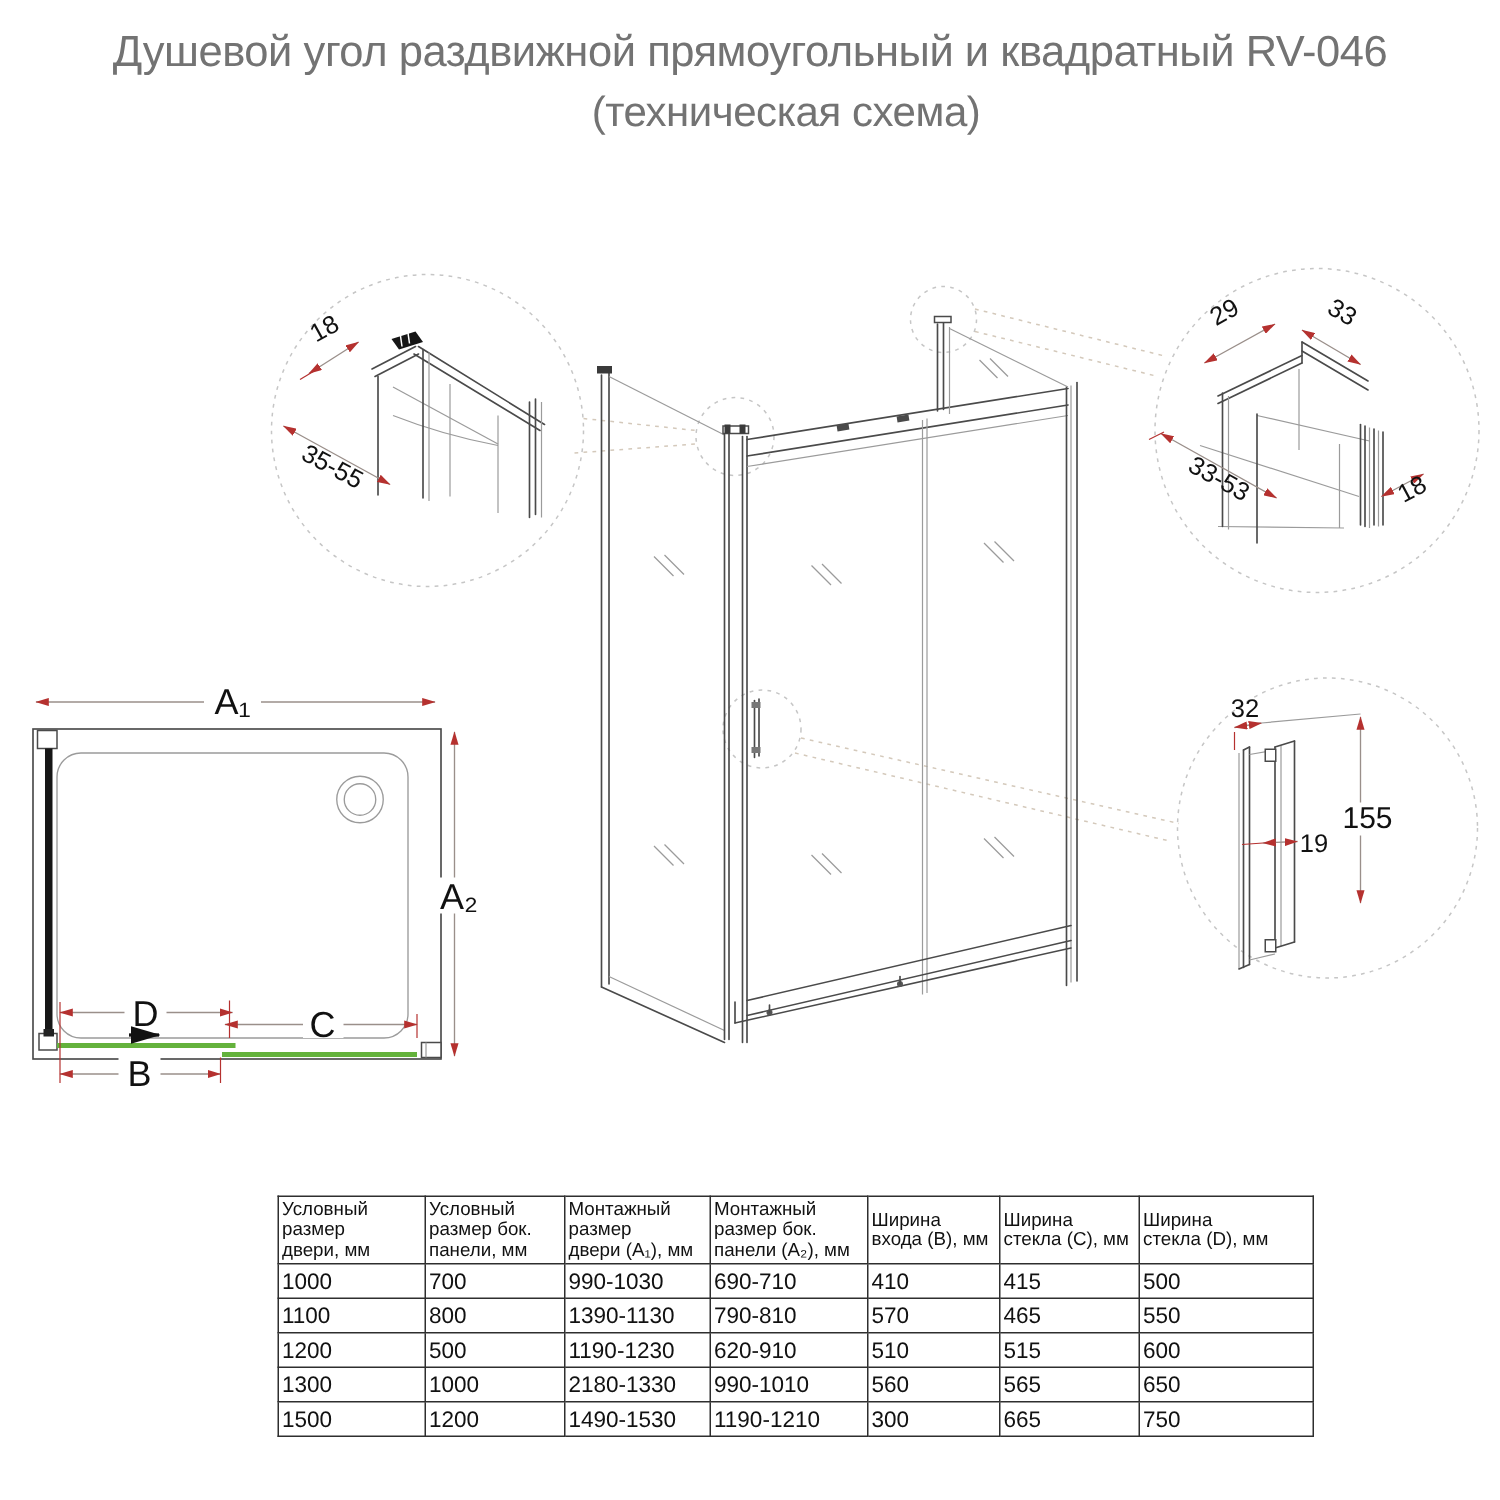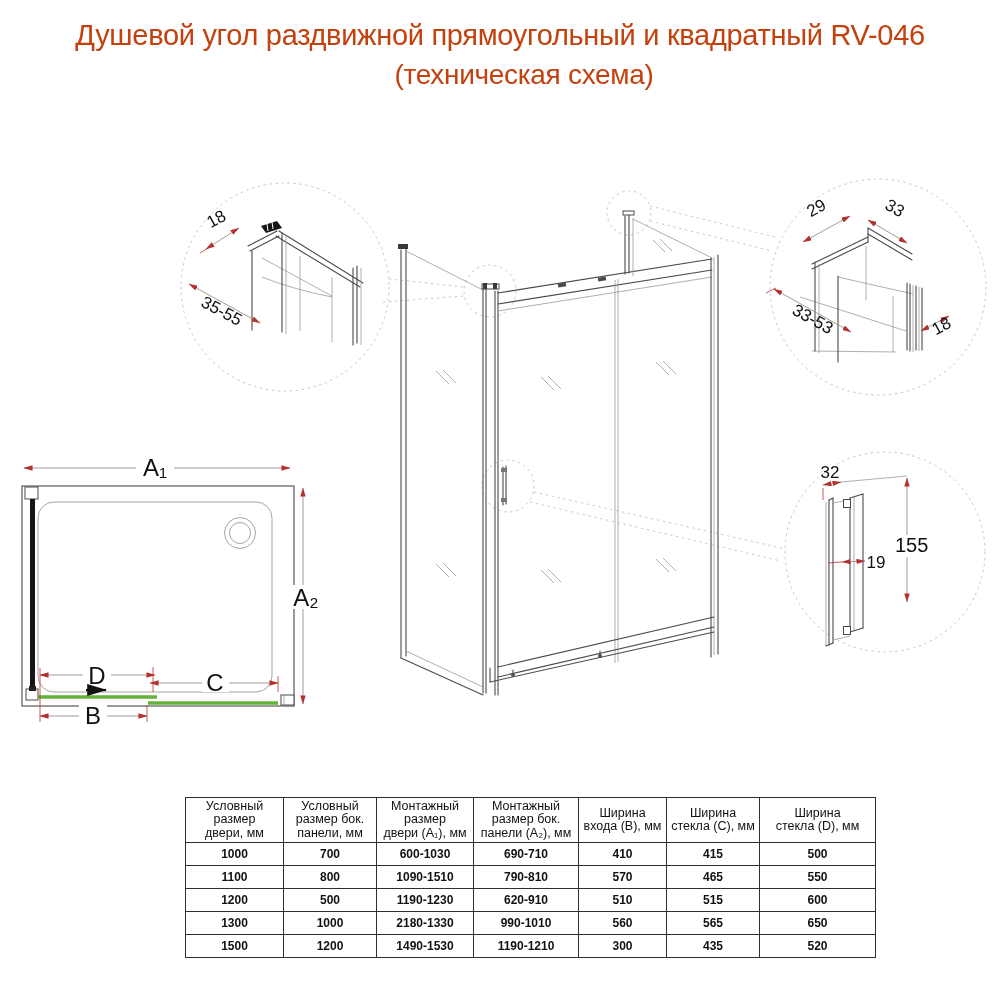--- a/index.html
+++ b/index.html
@@ -1,39 +1,39 @@
 <!DOCTYPE html>
 <html><head>
 <meta charset="utf-8">
 <style>
   html,body{margin:0;padding:0;background:#fff;}
   .page{position:relative;width:1000px;height:1000px;background:#fff;overflow:hidden;
         font-family:"Liberation Sans",sans-serif;color:#111;}
   .title{position:absolute;top:16px;left:0;width:1000px;text-align:center;
-         font-size:29px;line-height:39px;letter-spacing:-0.3px;color:#c2410c;}
+         font-size:29px;line-height:39px;letter-spacing:-0.3px;color:#737373;}
   .title .t2{font-size:28px;margin-left:48px;}
   
   .draw{position:absolute;left:0;top:0;}
   .ln{stroke:#4a4a4a;stroke-width:1.1;fill:none;stroke-linecap:round;}
   .lt{stroke:#9b9b9b;stroke-width:0.8;fill:none;}
   .dml{stroke:#9a8f8a;stroke-width:0.9;fill:none;}
   .redthin{stroke:#b5312f;stroke-width:0.8;fill:none;}
   .dash{stroke:#c6c6c6;stroke-width:1;fill:none;stroke-dasharray:2.5 3.5;}
   .lead{stroke:#d4c9bb;stroke-width:1;fill:none;stroke-dasharray:2.5 3.5;}
   .grn{stroke:#64b23c;stroke-width:3.4;fill:none;}
   .dim{font:17px "Liberation Sans","DejaVu Sans",sans-serif;fill:#111;}
   .dimbig{font:20px "Liberation Sans","DejaVu Sans",sans-serif;fill:#111;}
   .axis{font:24px "Liberation Sans","DejaVu Sans",sans-serif;fill:#111;}
   .wbg{fill:#fff;}
   
   .spec{position:absolute;left:185px;top:797px;border-collapse:collapse;table-layout:fixed;}
-  .spec th,.spec td{border:1px solid #2e2e2e;text-align:center;vertical-align:middle;
+  .spec th,.spec td{border:1px solid #2e2e2e;text-align:left;vertical-align:middle;
         padding:0 2px;overflow:hidden;}
   .spec th{font-weight:400;font-size:12.5px;line-height:13.5px;height:44px;white-space:pre-line;}
-  .spec td{font-size:12px;height:22px;font-weight:bold;}
+  .spec td{font-size:15px;height:22px;}
 </style>
 </head>
 <body>
 
 <div class="page">
 
   <div class="title">
     <div>Душевой угол раздвижной прямоугольный и квадратный RV-046</div>
     <div class="t2">(техническая схема)</div>
   </div>
@@ -286,30 +286,30 @@
           <th>Ширина
 стекла (C), мм</th>
           <th>Ширина
 стекла (D), мм</th>
         </tr>
       </thead>
     <tbody>
         <tr>
           <td>1000</td>
           <td>700</td>
-          <td>600-1030</td>
+          <td>990-1030</td>
           <td>690-710</td>
           <td>410</td>
           <td>415</td>
           <td>500</td>
         </tr>
         <tr>
           <td>1100</td>
           <td>800</td>
-          <td>1090-1510</td>
+          <td>1390-1130</td>
           <td>790-810</td>
           <td>570</td>
           <td>465</td>
           <td>550</td>
         </tr>
         <tr>
           <td>1200</td>
           <td>500</td>
           <td>1190-1230</td>
           <td>620-910</td>
@@ -325,19 +325,19 @@
           <td>560</td>
           <td>565</td>
           <td>650</td>
         </tr>
         <tr>
           <td>1500</td>
           <td>1200</td>
           <td>1490-1530</td>
           <td>1190-1210</td>
           <td>300</td>
-          <td>435</td>
-          <td>520</td>
+          <td>665</td>
+          <td>750</td>
         </tr>
       </tbody>
   </table>
 
 </div>
 
 </body></html>

